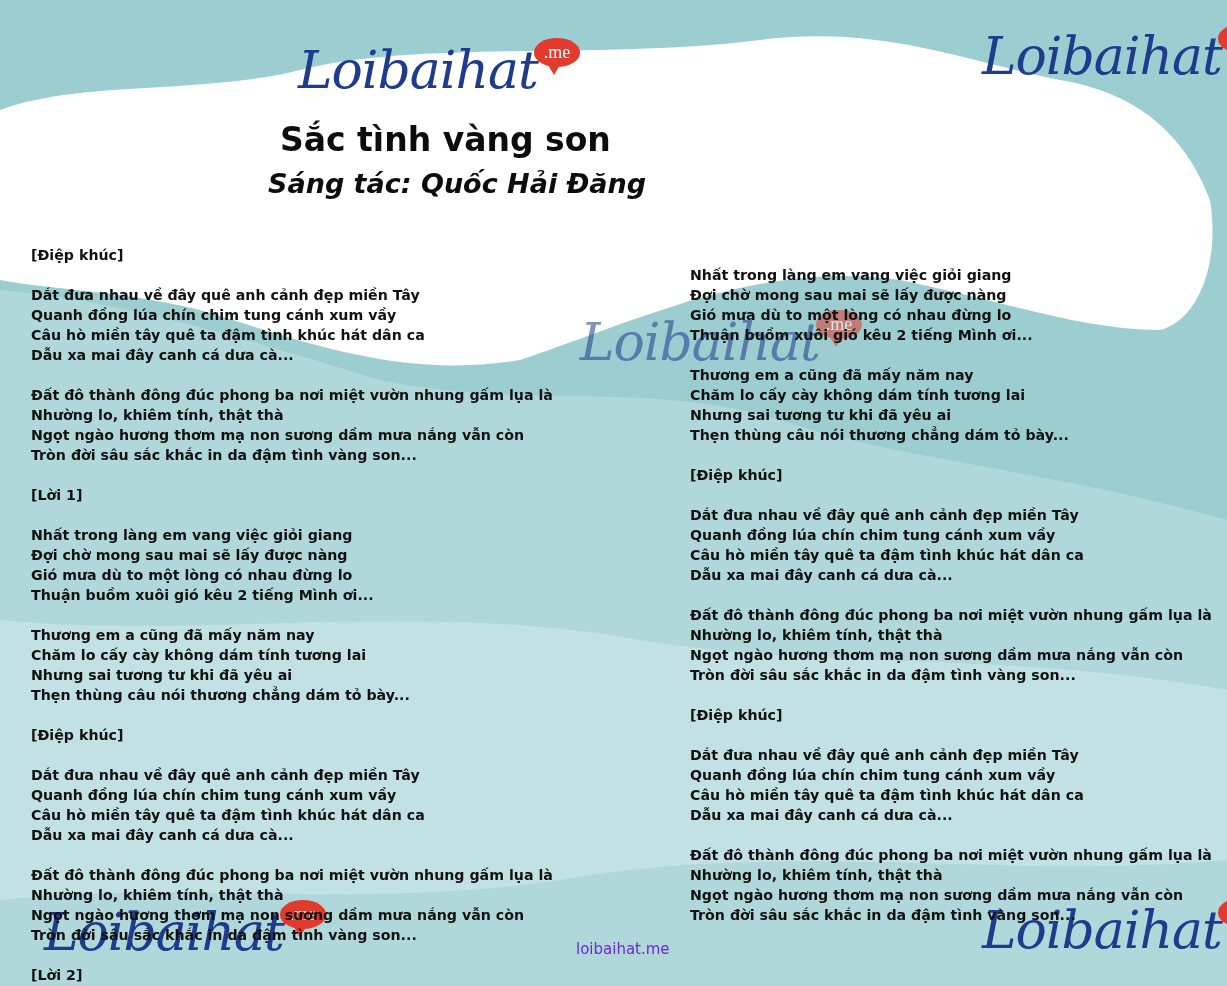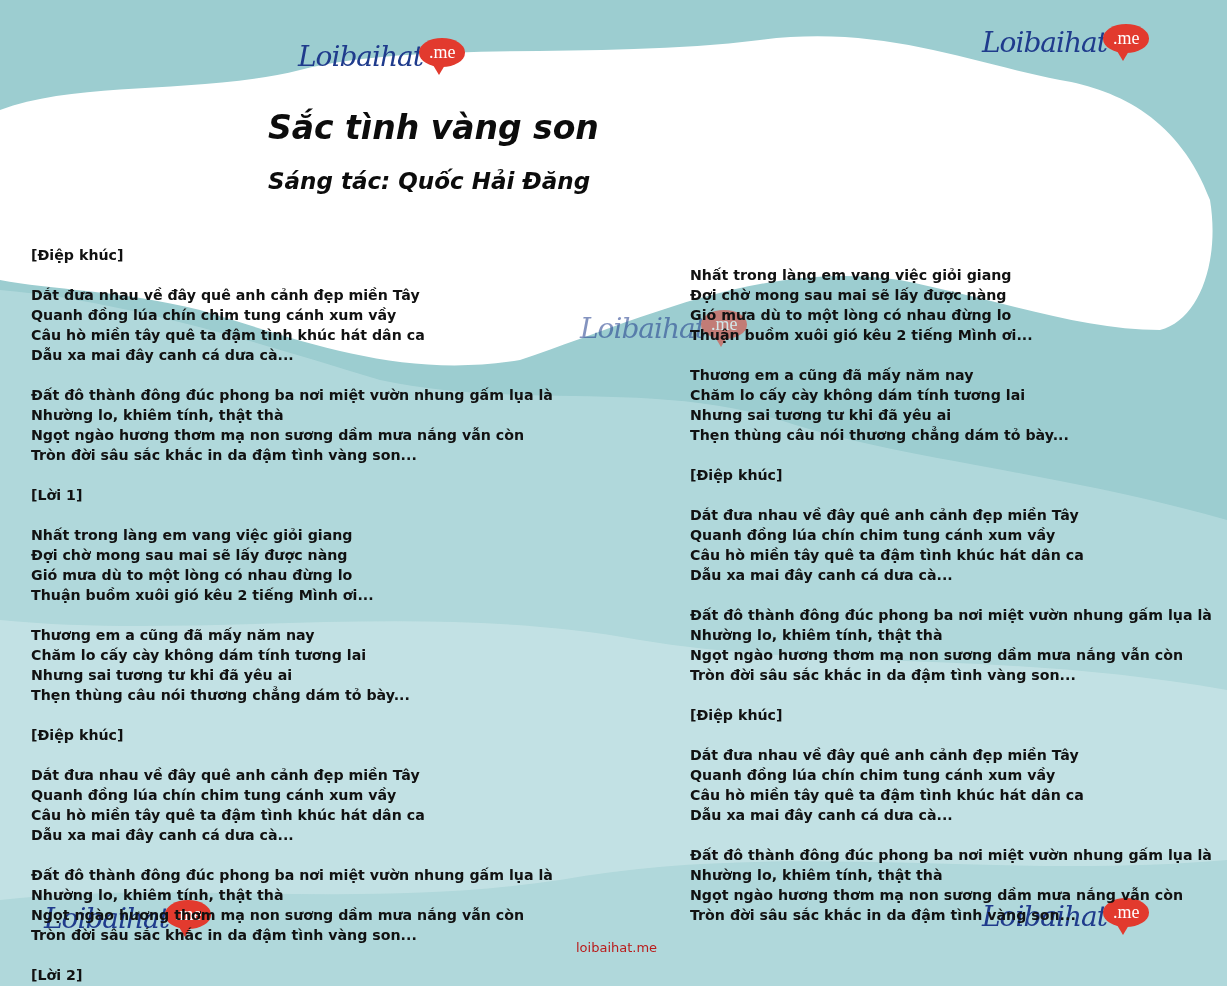--- a/index.html
+++ b/index.html
@@ -6,47 +6,47 @@
     body {
       width:1227px; height:986px; overflow:hidden; position:relative;
       background:#9ccdd0;
       font-family:"DejaVu Sans", sans-serif;
     }
     .bg { position:absolute; left:0; top:0; width:1227px; height:986px; }
     .logo {
       position:absolute; display:flex; align-items:flex-start;
       font-family:"DejaVu Serif", serif; font-style:italic; color:#1f3b8c;
     }
-    .logo .word { font-size:28px; letter-spacing:-1px; }
+    .logo .word { font-size:52px; letter-spacing:-1px; }
     .logo .bubble {
       background:#e23a2e; color:#fff; font-size:18px; font-style:normal;
       border-radius:50%; padding:4px 10px; margin-left:-4px; margin-top:-2px;
       font-family:"Liberation Serif", serif; position:relative;
     }
     .logo .bubble:after {
       content:""; position:absolute; left:14px; bottom:-8px;
       border-left:6px solid transparent; border-right:6px solid transparent;
       border-top:10px solid #e23a2e;
     }
     .logo.faded { opacity:0.55; }
     .title {
-      position:absolute; left:268px; top:108px; margin:0;
-      font-size:33px; font-weight:bold; color:#0c0c0c;font-style:italic;
+      position:absolute; left:268px; top:108px; margin:12px;
+      font-size:33px; font-weight:bold; color:#0c0c0c;
     }
     .subtitle {
       position:absolute; left:268px; top:168px; margin:0;
-      font-size:23px; font-weight:bold; font-style:italic; color:#0c0c0c;
+      font-size:27px; font-weight:bold; font-style:italic; color:#0c0c0c;
     }
     .col {
       position:absolute; font-size:14.2px; font-weight:bold; color:#111;
       line-height:20px; white-space:pre;margin-left:20px;
     }
     .col .line { height:20px; }
     .footer-url {
-      position:absolute; left:576px; top:940px; font-size:13px; color:#b91c1c;
+      position:absolute; left:576px; top:940px; font-size:15px; color:#6d28d9;
     }
   </style>
 </head>
 <body>
 
 <svg class="bg" viewBox="0 0 1227 986" preserveAspectRatio="none">
   <rect x="0" y="0" width="1227" height="986" fill="#9ccdd0"></rect>
   <path d="M0,110 C80,80 200,95 300,70 C420,40 600,60 760,40 C880,25 960,60 1060,80 C1120,90 1180,120 1210,200 C1220,260 1200,320 1160,330 C1080,330 1000,300 900,280 C760,260 640,320 520,360 C400,380 300,340 200,310 C120,290 50,290 0,280 Z" fill="#ffffff"></path>
   <path d="M0,290 C120,300 250,340 380,380 C520,410 650,380 780,420 C900,460 1050,470 1227,520 L1227,986 L0,986 Z" fill="#b9dde0" opacity="0.7"></path>
   <path d="M0,620 C200,640 420,600 640,640 C820,670 1000,650 1227,690 L1227,860 C1000,880 780,840 560,880 C360,910 180,880 0,900 Z" fill="#cfe8e9" opacity="0.6"></path>

